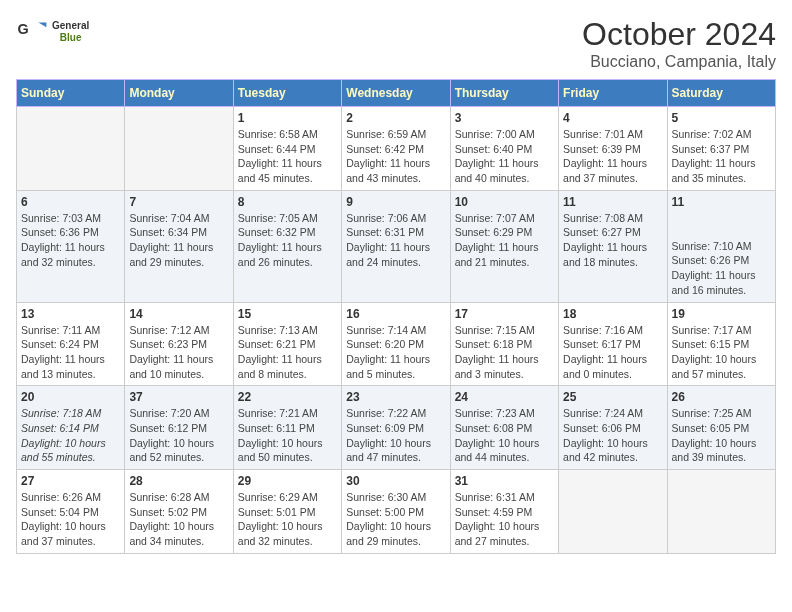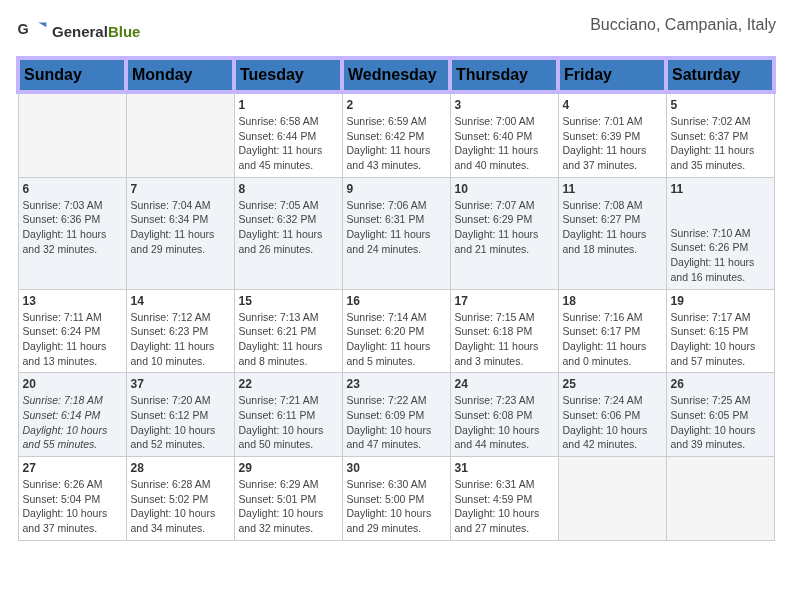--- a/index.html
+++ b/index.html
@@ -16,24 +16,25 @@
       align-items: flex-start;
       margin-bottom: 8px;
     }
     .logo {
       display: flex;
       align-items: center;
       gap: 4px;
     }
     .logo-text {
       display: flex;
-      flex-direction: row;
-      font-size: 15px;
+      flex-direction: column;
+      font-size: 10px;
       font-weight: bold;
       line-height: 1.2;
+      align-items: center;
     }
     .logo-text span:first-child { color: #333; }
     .logo-text span:last-child { color: #4d7c0f; }
     .logo-icon {
       width: 32px;
       height: 32px;
     }
     .title-block {
       text-align: right;
     }
@@ -46,25 +47,25 @@
       font-size: 16px;
       color: #555;
     }
     .calendar {
       width: 100%;
       border-collapse: collapse;
       font-size: 11px;
     }
     .calendar th {
       background: #3d7dbf;
-      color: #000000;
+      color: #fef9c3;
       padding: 6px 4px;
       text-align: left;
-      font-size: 16px;
-      border: 4px solid #c4b5fd;
+      font-size: 12px;
+      border: 1px solid #c4b5fd;
     }
     .calendar td {
       border: 1px solid #ccc;
       vertical-align: top;
       padding: 4px;
       min-height: 80px;
       width: 108px;
       background: #fff;
     }
     .calendar td.empty {
@@ -93,20 +94,21 @@
     <svg class="logo-icon" viewBox="0 0 40 40">
       <text x="2" y="22" font-size="18" font-weight="bold" fill="#333">G</text>
       <polygon points="28,8 38,14 38,8" fill="#3d7dbf"></polygon>
     </svg>
     <div class="logo-text">
       <span>General</span>
       <span>Blue</span>
     </div>
   </div>
   <div class="title-block">
+    <div class="main-title">October 2024</div>
     <div class="subtitle">Bucciano, Campania, Italy</div>
   </div>
 </div>
 
 <table class="calendar">
   <thead>
     <tr>
     <th>Sunday</th>
         <th>Monday</th>
         <th>Tuesday</th>

